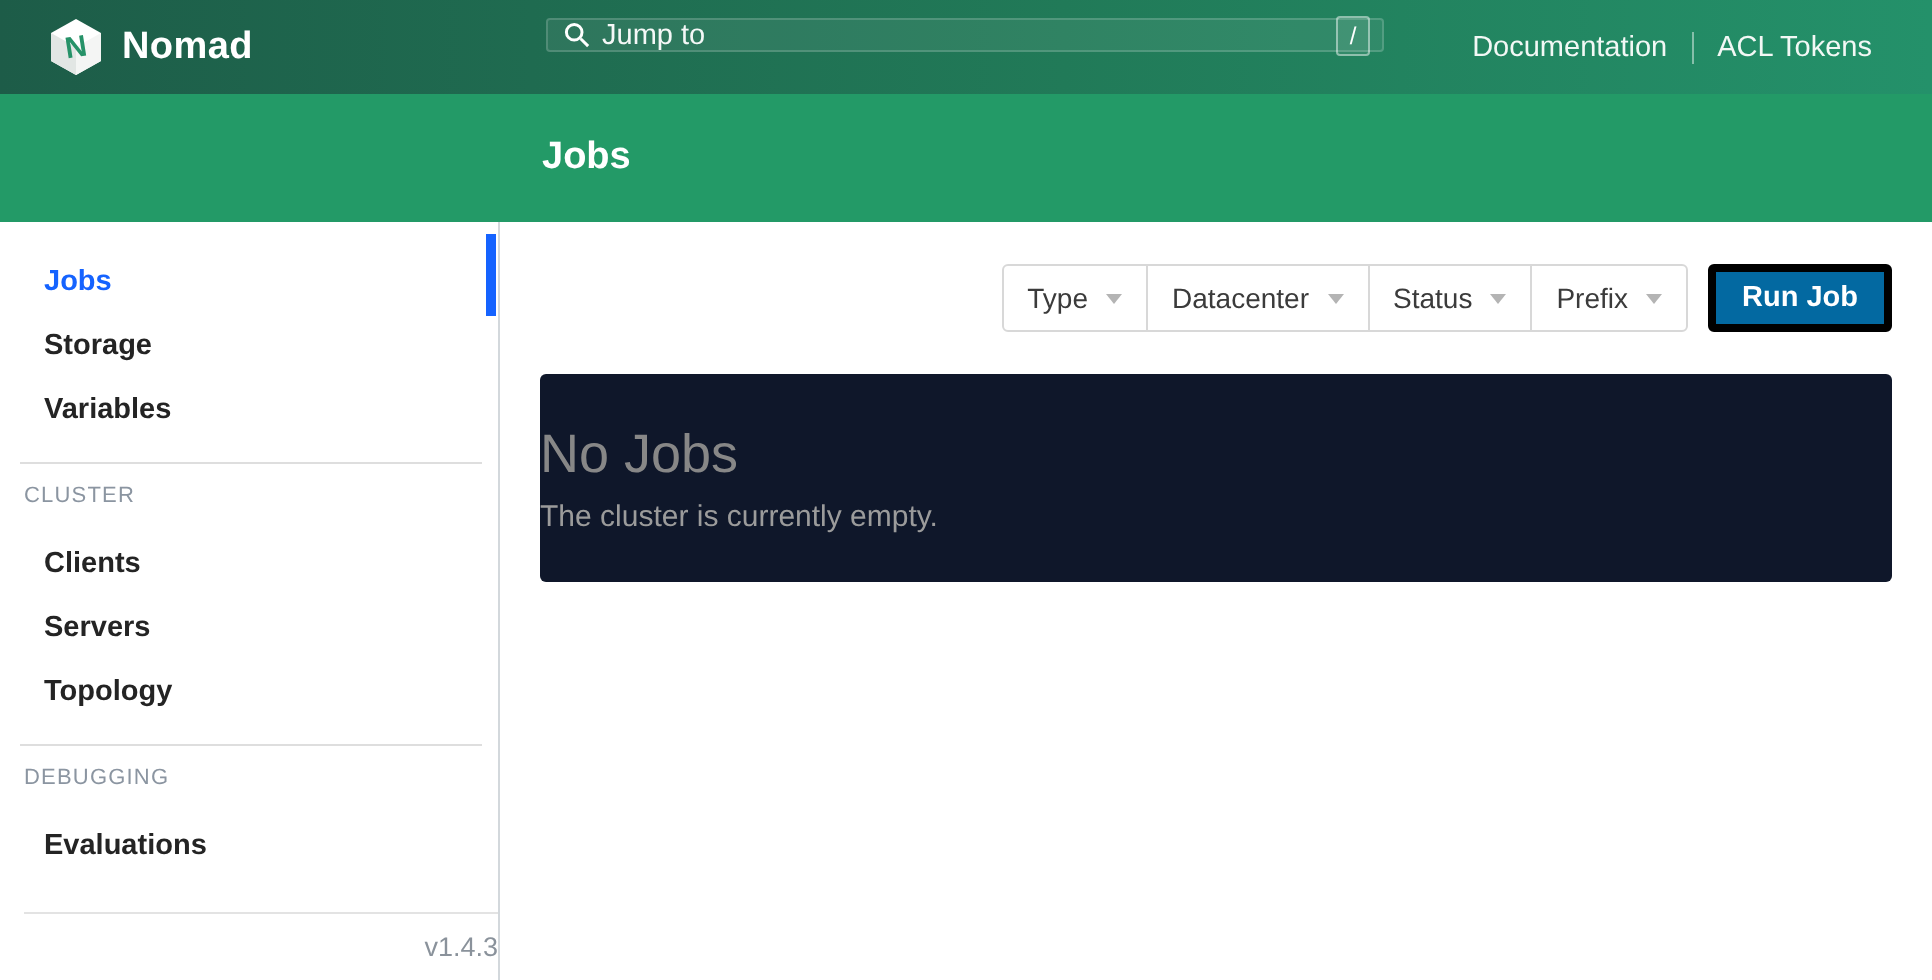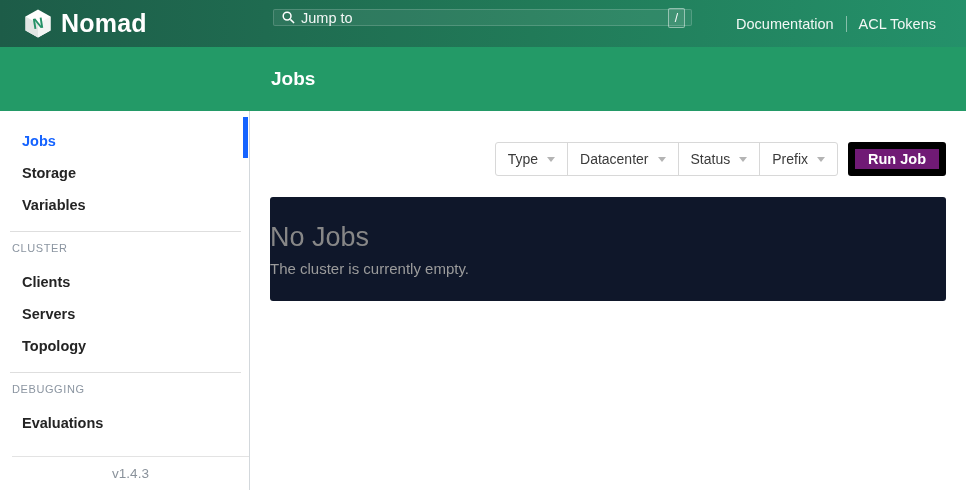--- a/index.html
+++ b/index.html
@@ -15,21 +15,21 @@
   .navbar {
     height: 47px;
     flex: 0 0 47px;
     background: linear-gradient(90deg, #1d5c48 0%, #217a58 55%, #24916a 100%);
     display: flex;
     align-items: center;
     padding: 0 30px 0 25px;
     position: relative;
   }
   .brand { display: flex; align-items: center; gap: 10px; cursor: pointer; }
-  .brand-name { color: #ffffff; font-size: 25px; font-weight: 700; letter-spacing: 0.2px; }
+  .brand-name { color: #ffffff; font-size: 19px; font-weight: 700; letter-spacing: 0.2px; }
   .search-box {
     position: absolute;
     left: 273px; top: 9px;
     width: 419px; height: 17px;
     background: rgba(255,255,255,0.07);
     border: 1px solid rgba(255,255,255,0.16);
     border-radius: 2px;
     display: flex; align-items: center;
     padding: 0 6px 0 8px;
   }
@@ -92,26 +92,26 @@
     margin-top: 6px;
     padding-left: 12px;
     line-height: 20px;
     font-size: 11px; letter-spacing: 0.6px;
     color: #8b95a1;
   }
   .section-items { margin-top: 8px; }
   .version-footer {
     position: absolute; bottom: 0; left: 12px; right: 0;
     height: 34px; border-top: 1px solid #e3e3e3;
-    line-height: 33px; text-align: center;
+    line-height: 33px; text-align: right;
     color: #8a929b; font-size: 13.5px;
   }
 
   
-  .content { flex: 1; padding: 0 20px; min-width: 0; margin-top: 10px; }
+  .content { flex: 1; padding: 0 20px; min-width: 0; }
   .toolbar {
     margin-top: 21px; height: 34px;
     display: flex; justify-content: flex-end; align-items: center; gap: 10px;
   }
   .filter-group {
     display: flex; height: 34px;
     background: #ffffff;
     border: 1px solid #d8d8d8;
     border-radius: 3px;
   }
@@ -125,22 +125,22 @@
   }
   .filter-btn:last-child { border-right: none; }
   .caret {
     width: 0; height: 0;
     border-left: 4.5px solid transparent;
     border-right: 4.5px solid transparent;
     border-top: 5.5px solid #b4b4b4;
   }
   .run-job {
     height: 34px; padding: 0 13px;
-    background: #701a75;
-    border: 7px solid #000000;
+    background: #0369a1;
+    border: 4px solid #000000;
     border-radius: 3px;
     color: #ffffff; font-size: 14.5px; font-weight: 700;
     font-family: "Liberation Sans", sans-serif;
     cursor: pointer;
   }
   .empty-state {
     margin-top: 21px; height: 104px;
     background: #0f172a;
     border-radius: 3px;
     display: flex; flex-direction: column; align-items: flex-start; justify-content: center;

